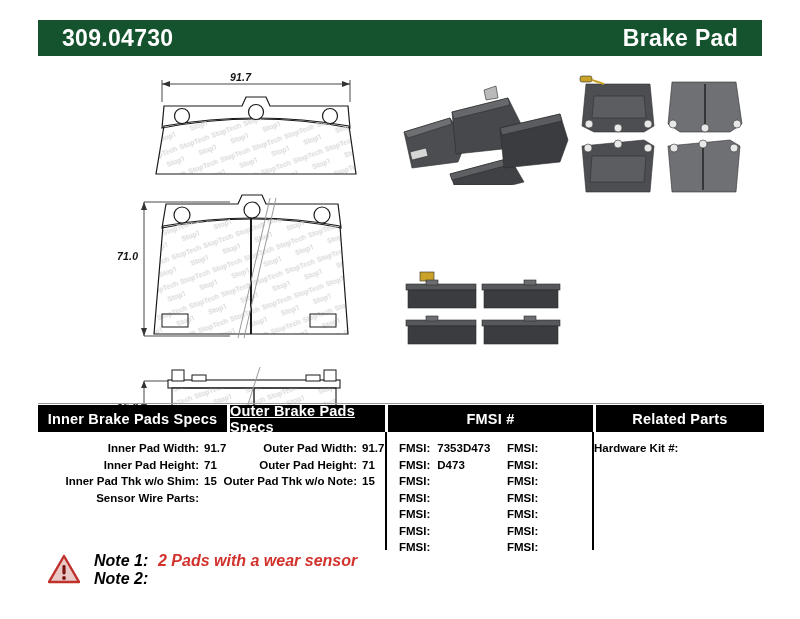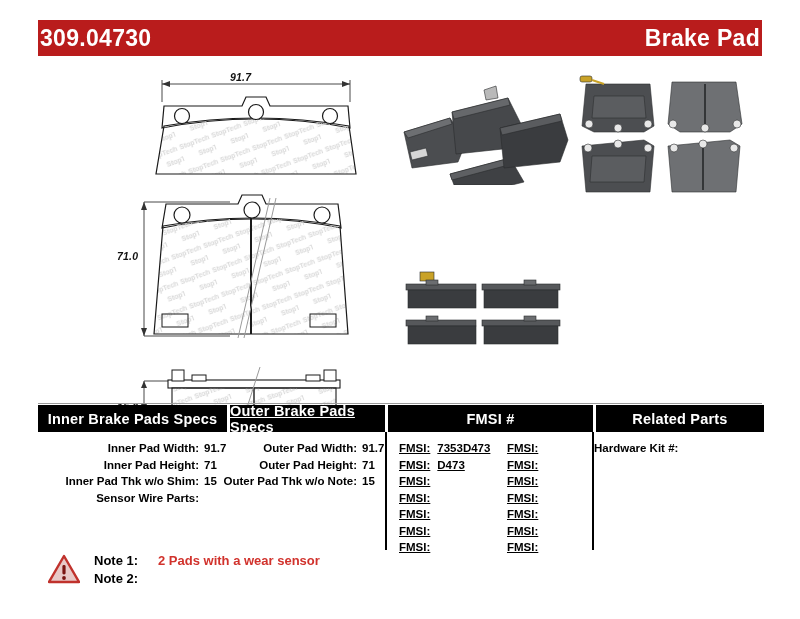--- a/index.html
+++ b/index.html
@@ -11,25 +11,25 @@
     color: #000;
     position: relative;
     overflow: hidden;
   }
 
   
   .header-bar {
     position: absolute;
     left: 38px; top: 20px;
     width: 724px; height: 36px;
-    background: #b91c1c;
+    background: #14532d;
     display: flex;
     align-items: center;
     justify-content: space-between;
-    padding: 0 2px;
+    padding: 0 24px;
   }
   .header-partno {
     color: #ffffff;
     font-size: 23px;
     font-weight: bold;
     letter-spacing: 0.3px;
   }
   .header-type {
     color: #ffffff;
     font-size: 23px;
@@ -129,24 +129,25 @@
   .notes {
     position: absolute;
     left: 48px; top: 552px;
     display: flex;
     align-items: flex-start;
   }
   .warn-icon { width: 32px; height: 30px; margin-right: 14px; margin-top: 2px; }
   .note-rows { }
   .note-row {
     display: flex;
-    font-size: 13px;
+    font-size: 16px;
     font-weight: bold;
     line-height: 18px;
     white-space: nowrap;
+    font-style: italic;
   }
   .note-label { width: 56px; }
   .note-text { padding-left: 8px; }
   .note-text.alert { color: #d1322c; }
 </style>
 </head>
 <body>
 
 <div class="header-bar">
   <span class="header-partno">309.04730</span>
@@ -351,21 +352,21 @@
         <span class="val">71</span>
       </div>
       <div class="spec-line">
         <span class="lbl">Outer Pad Thk w/o Note:</span>
         <span class="val">15</span>
       </div>
     </div>
 
     <div class="vdiv" style="height:118px;"></div>
 
-    <div class="tcol" style="width:205px; padding-left:12px;text-decoration:underline;">
+    <div class="tcol" style="width:205px; padding-left:12px;">
       <div class="fmsi-wrap">
         <div class="fmsi-sub" style="width:108px;">
           <div class="fmsi-line">
             <span class="lbl">FMSI:</span>
             <span class="val">7353D473</span>
           </div>
           <div class="fmsi-line">
             <span class="lbl">FMSI:</span>
             <span class="val">D473</span>
           </div>

